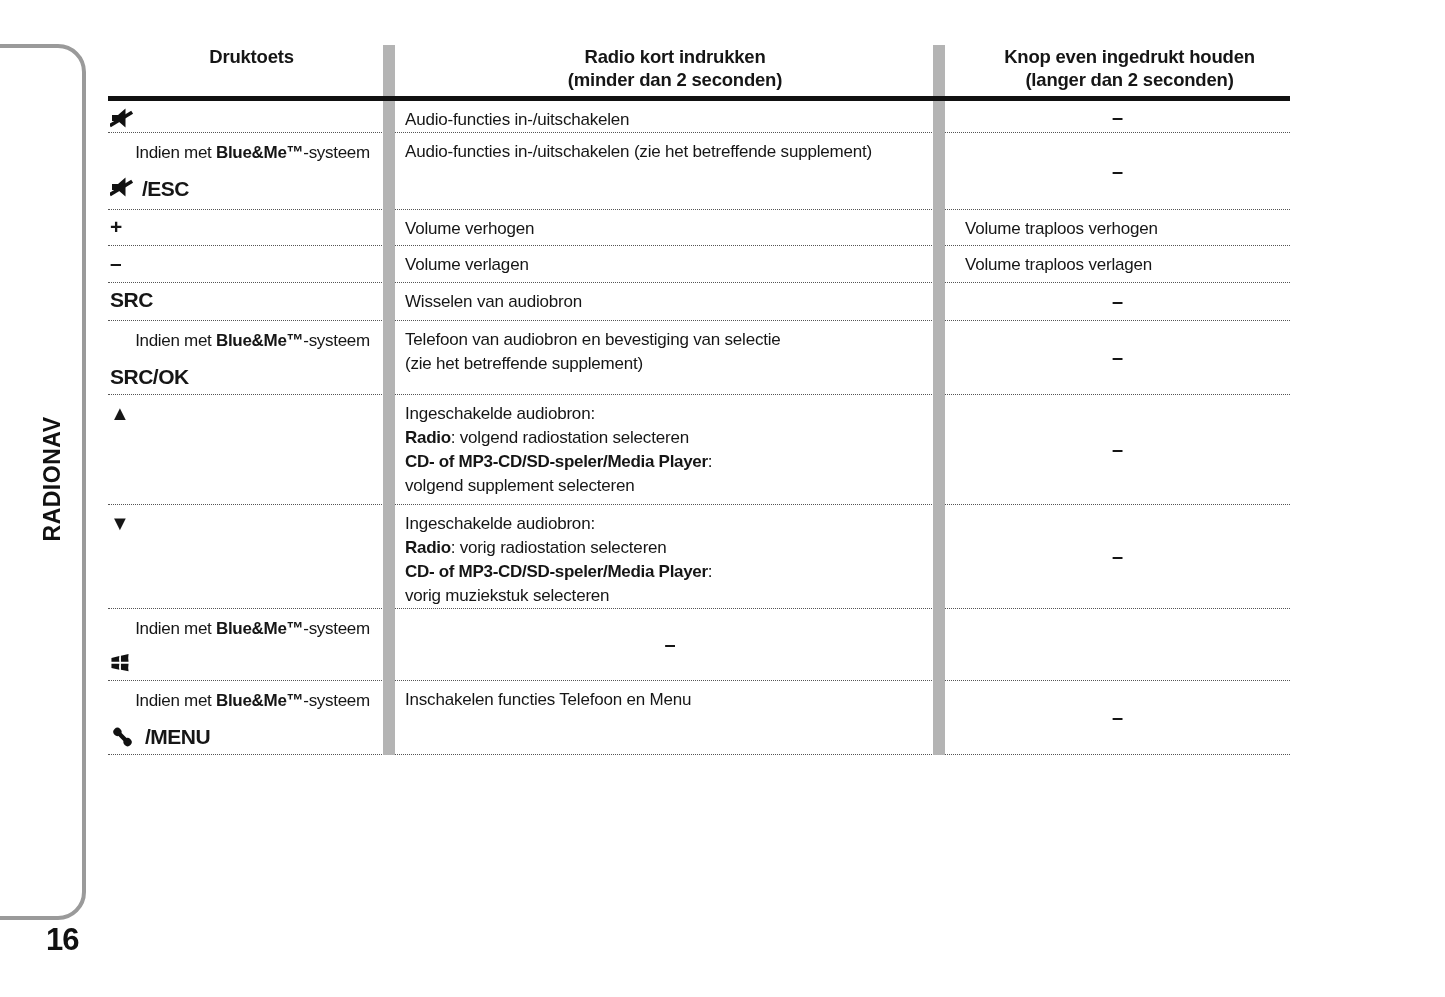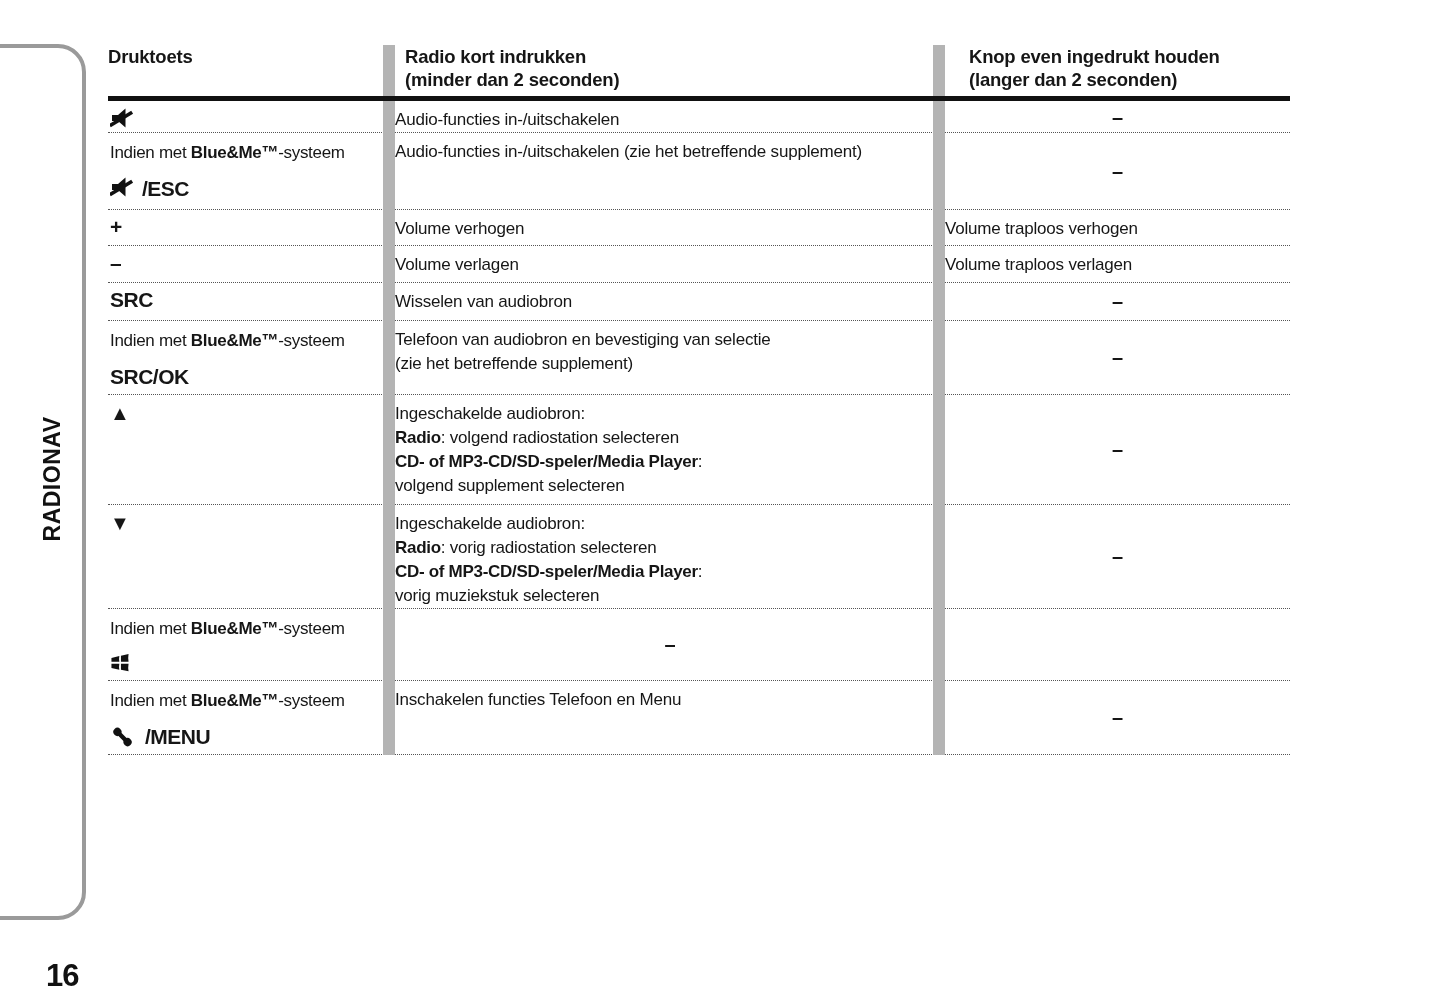--- a/index.html
+++ b/index.html
@@ -14,57 +14,57 @@
     position:absolute;left:-52px;top:44px;width:130px;height:868px;
     border:4px solid #9a9a9a;border-radius:28px;background:#ffffff;
   }
   .chapter-label{
     position:absolute;left:-26px;top:463px;width:155px;height:32px;
     display:flex;align-items:center;justify-content:center;
     transform:rotate(-90deg);
     font-weight:bold;font-size:23px;letter-spacing:.5px;color:#111;
   }
   .page-number{
-    position:absolute;left:46px;top:958px;
+    position:absolute;left:46px;top:922px;
     font-weight:bold;font-size:31px;letter-spacing:-1px;color:#111;
   }
   
   .tbl{position:absolute;left:108px;top:45px;width:1182px;height:710px;}
   .thead{
     position:absolute;top:0;left:0;width:100%;height:51px;
     display:grid;grid-template-columns:287px 550px 345px;
-    font-weight:bold;font-size:18.5px;line-height:23px;letter-spacing:-.2px;
+    font-weight:bold;font-size:18.5px;line-height:23px;letter-spacing:-.2px;text-align:center;
   }
   .thead .h2{padding-left:10px;}
   .thead .h3{padding-left:24px;}
   .hrule{position:absolute;top:51px;left:0;width:100%;height:5px;background:#111;z-index:4;}
   .rows{position:absolute;top:56px;left:0;width:100%;}
   .row{
     display:grid;grid-template-columns:287px 550px 345px;
     box-sizing:border-box;border-bottom:1px dotted #555;
     position:relative;z-index:1;
   }
   .r0{height:32px}.r1{height:77px}.r2{height:36px}.r3{height:37px}.r4{height:38px}
   .r5{height:74px}.r6{height:110px}.r7{height:104px}.r8{height:72px}.r9{height:74px}
   .c1{padding-left:2px;font-size:17px;}
-  .c1 .cond{padding-top:10px;letter-spacing:-.3px;}
+  .c1 .cond{padding-top:10px;letter-spacing:-.3px;text-align:center;}
   .c1 .key{margin-top:14px;font-weight:bold;font-size:21px;letter-spacing:-.5px;display:flex;align-items:flex-start;}
   .c1 .key.solo{margin-top:0;padding-top:5px;}
   .c1 .key .gap{margin-left:8px;}
   .c1 .key .tight{margin-left:10px;}
   .c1 .tri{padding-top:7px;font-size:20px;}
   .c1 .icn{display:inline-flex;align-items:center;}
   .c1 .icn svg{display:block;}
   .c1 .icn-only{padding-top:7px;}
-  .c2{font-size:17px;line-height:24px;padding-top:7px;letter-spacing:-.2px;}
+  .c2{padding-left:10px;font-size:17px;line-height:24px;padding-top:7px;letter-spacing:-.2px;}
   .c2 b{letter-spacing:-.3px;}
   .c3{font-size:17px;letter-spacing:-.2px;}
   .c3.dash{display:flex;align-items:center;justify-content:center;
     font-weight:600;font-size:20px;}
-  .c3.txt{padding-left:0;padding-top:7px;line-height:24px;}
+  .c3.txt{padding-left:20px;padding-top:7px;line-height:24px;}
   .vbar{position:absolute;top:0;width:12px;height:710px;background:#b4b4b4;z-index:3;}
   .vbar.b1{left:275px;} .vbar.b2{left:825px;}
   .ico{fill:#111;stroke:none;}
 </style>
 </head>
 <body>
 
 <div class="chapter-tab"></div>
 <div class="chapter-label">RADIONAV</div>
 <div class="page-number">16</div>

